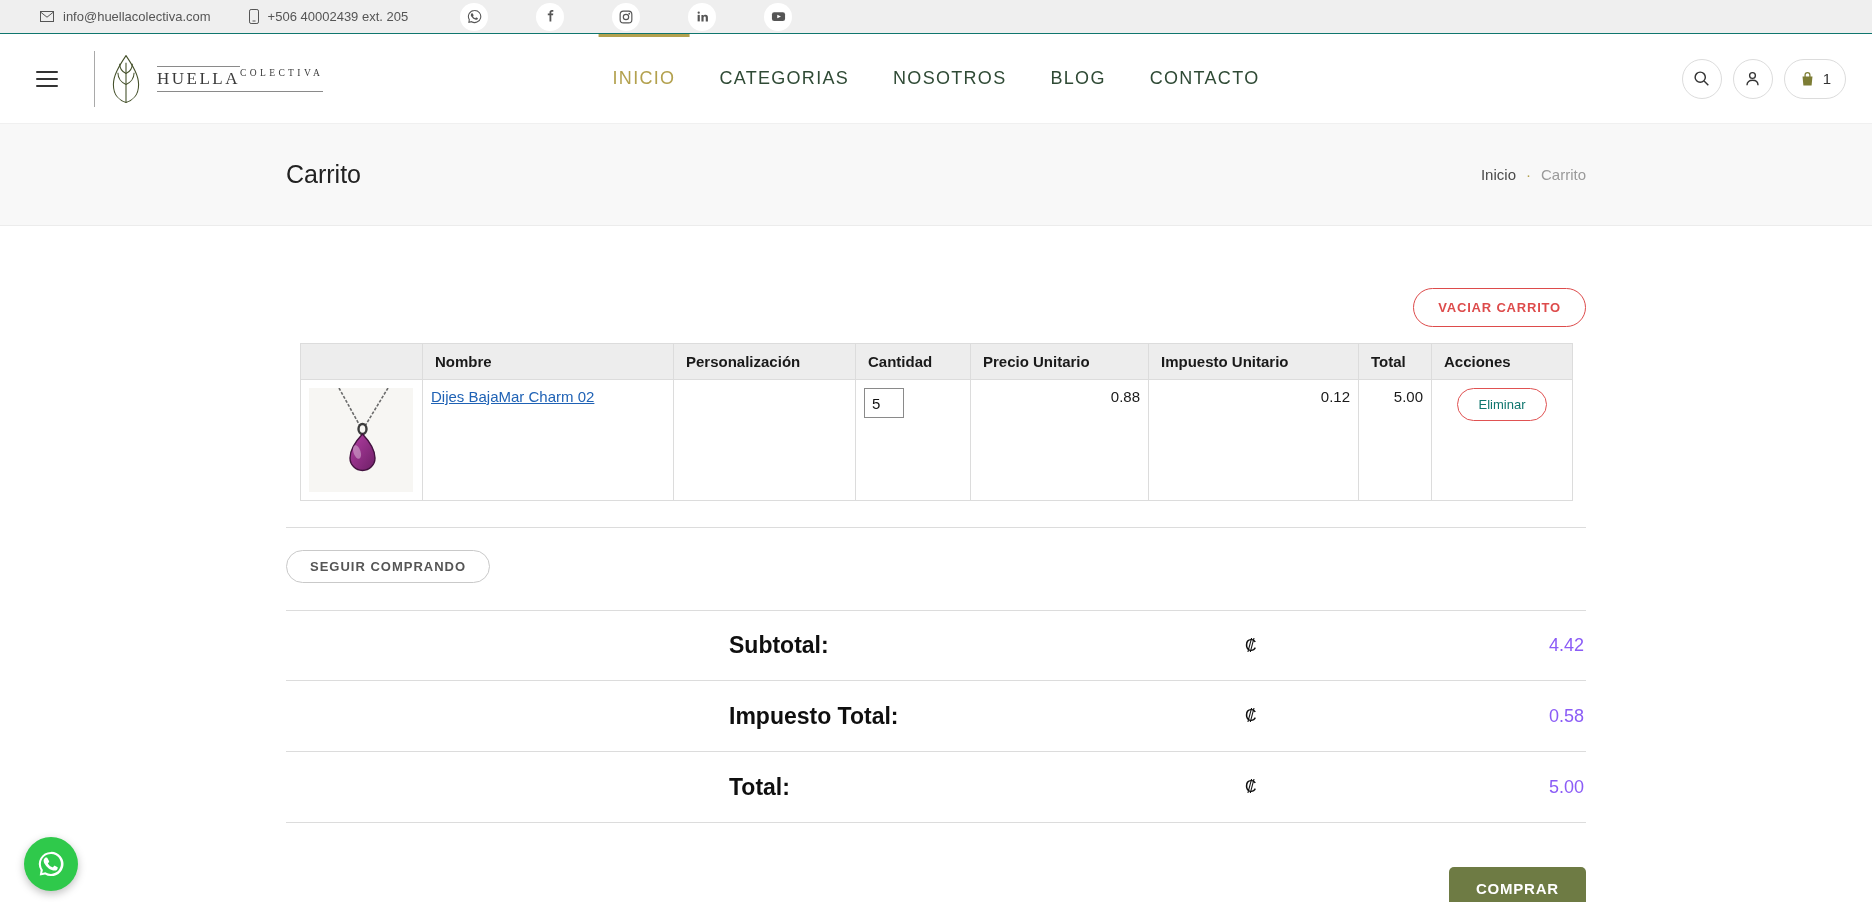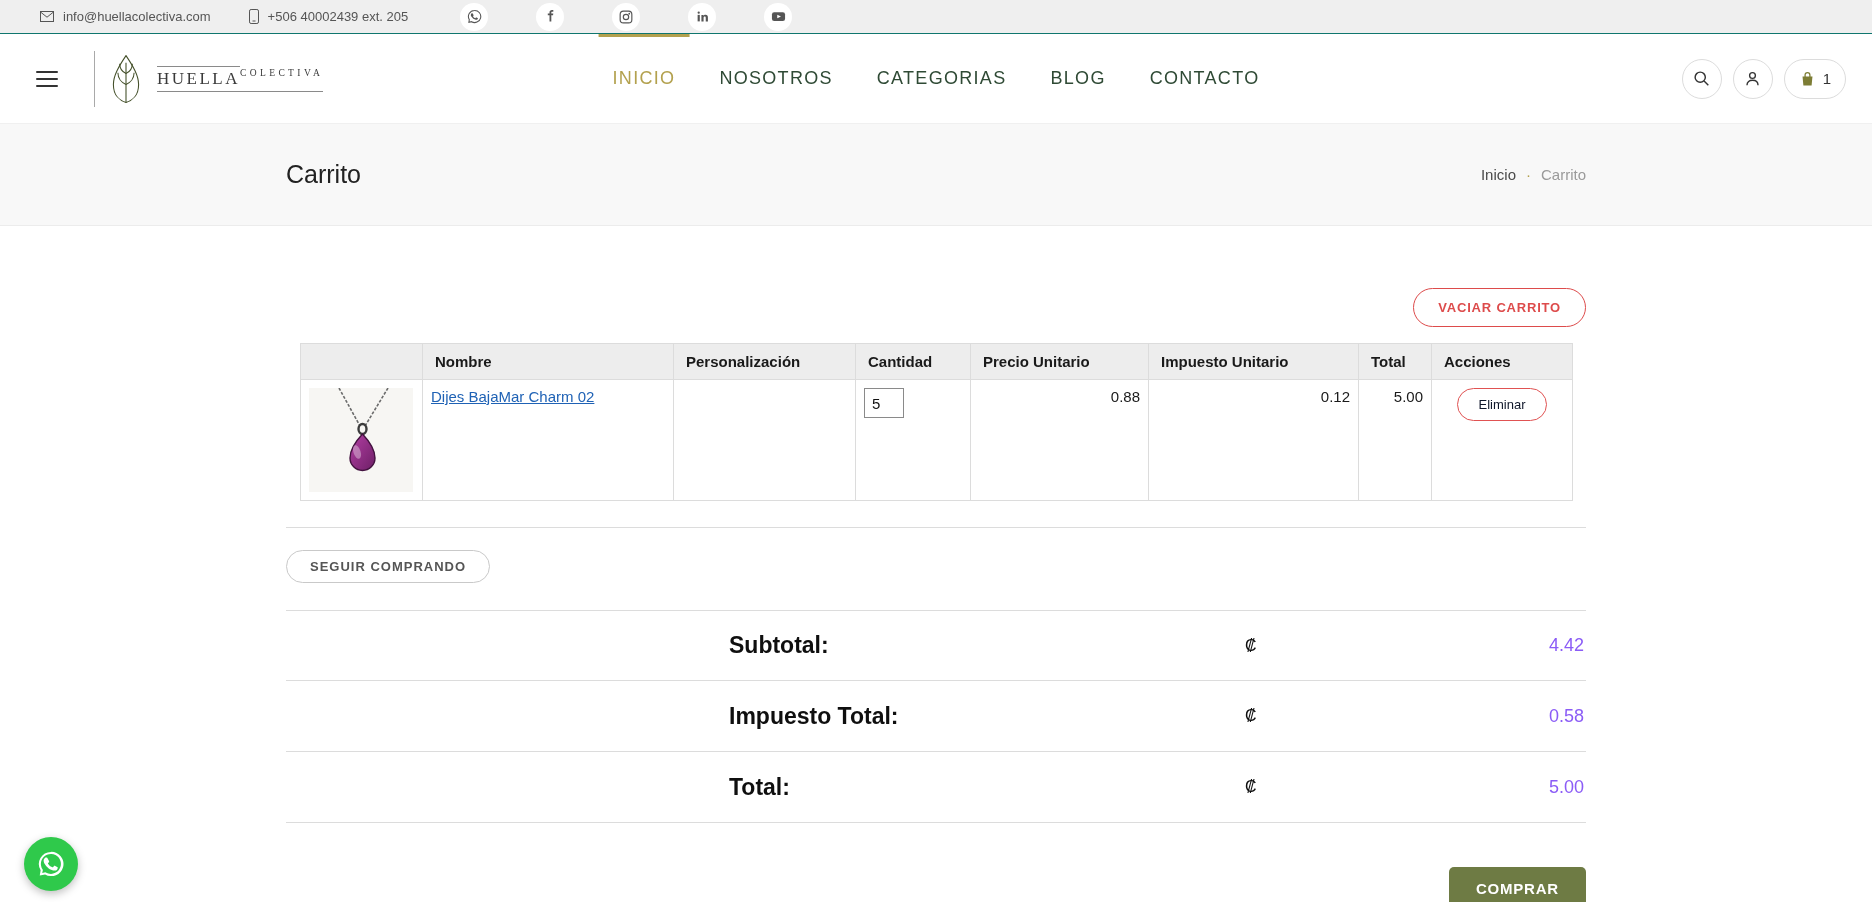--- a/index.html
+++ b/index.html
@@ -48,21 +48,21 @@
   .cart-table th, .cart-table td { border:1px solid #dcdcdc; }
   .cart-table thead th { background:#ededed; font-weight:700; text-align:left; padding:9px 12px; font-size:15px; color:#1a1a1a; }
   .cart-table tbody td { vertical-align:top; padding:8px; background:#fff; }
   td.cell-name, td.cell-num { padding:12px; }
   td.cell-num { text-align:right; color:#1a1a1a; }
   .product-thumb { width:104px; height:104px; display:block; background:#f7f6f3; }
   .product-link { color:#1f62b5; text-decoration:underline; font-size:15px; }
   .qty-input { width:40px; height:30px; border:1px solid #8a8a8a; font-size:15px; padding:2px 7px; font-family:inherit; color:#111; }
   td.cell-qty { padding:10px 12px; }
   td.cell-actions { text-align:center; padding-top:14px; }
-  .btn-eliminar { border:1px solid #e05252; color:#0f172a; background:#fff; border-radius:17px; padding:8px 21px; font-size:13px; cursor:pointer; font-family:inherit; }
+  .btn-eliminar { border:1px solid #e05252; color:#0f766e; background:#fff; border-radius:17px; padding:8px 21px; font-size:13px; cursor:pointer; font-family:inherit; }
 
   .divider { border:none; border-top:1px solid #dcdcdc; margin-top:26px; }
   .btn-seguir { margin-top:22px; border:1px solid #c9c9c9; color:#555; background:#fff; border-radius:20px; padding:8px 23px; font-size:13px; font-weight:700; letter-spacing:1px; cursor:pointer; font-family:inherit; }
 
   .summary { margin-top:27px; }
   .summary-row { position:relative; height:71px; border-bottom:1px solid #dcdcdc; display:flex; align-items:center; }
   .summary-row:first-child { border-top:1px solid #dcdcdc; }
   .summary-label { margin-left:443px; font-size:23px; font-weight:700; color:#0f0f0f; }
   .summary-currency { position:absolute; left:959px; font-size:16px; color:#0f0f0f; }
   .summary-value { position:absolute; right:2px; font-size:18px; color:#8b5cf6; }
@@ -143,22 +143,22 @@
       <path d="M20 34 C15 32 11 27 11 21"></path>
     </svg>
     <div class="logo-text">
       <span class="logo-line1">HUELLA</span>
       <span class="logo-line2">COLECTIVA</span>
     </div>
   </div>
 
   <nav class="nav">
     <a class="nav-item active">INICIO</a>
+    <a class="nav-item">CATEGORIAS</a>
     <a class="nav-item">NOSOTROS</a>
-    <a class="nav-item">CATEGORIAS</a>
     <a class="nav-item">BLOG</a>
     <a class="nav-item">CONTACTO</a>
   </nav>
 
   <div class="header-actions">
     <div class="icon-circle">
       <svg width="17" height="17" viewBox="0 0 20 20">
           <circle cx="8.5" cy="8.5" r="6" fill="none" stroke="#333" stroke-width="1.7"></circle>
           <line x1="13" y1="13" x2="18" y2="18" stroke="#333" stroke-width="1.7"></line>
         </svg>

